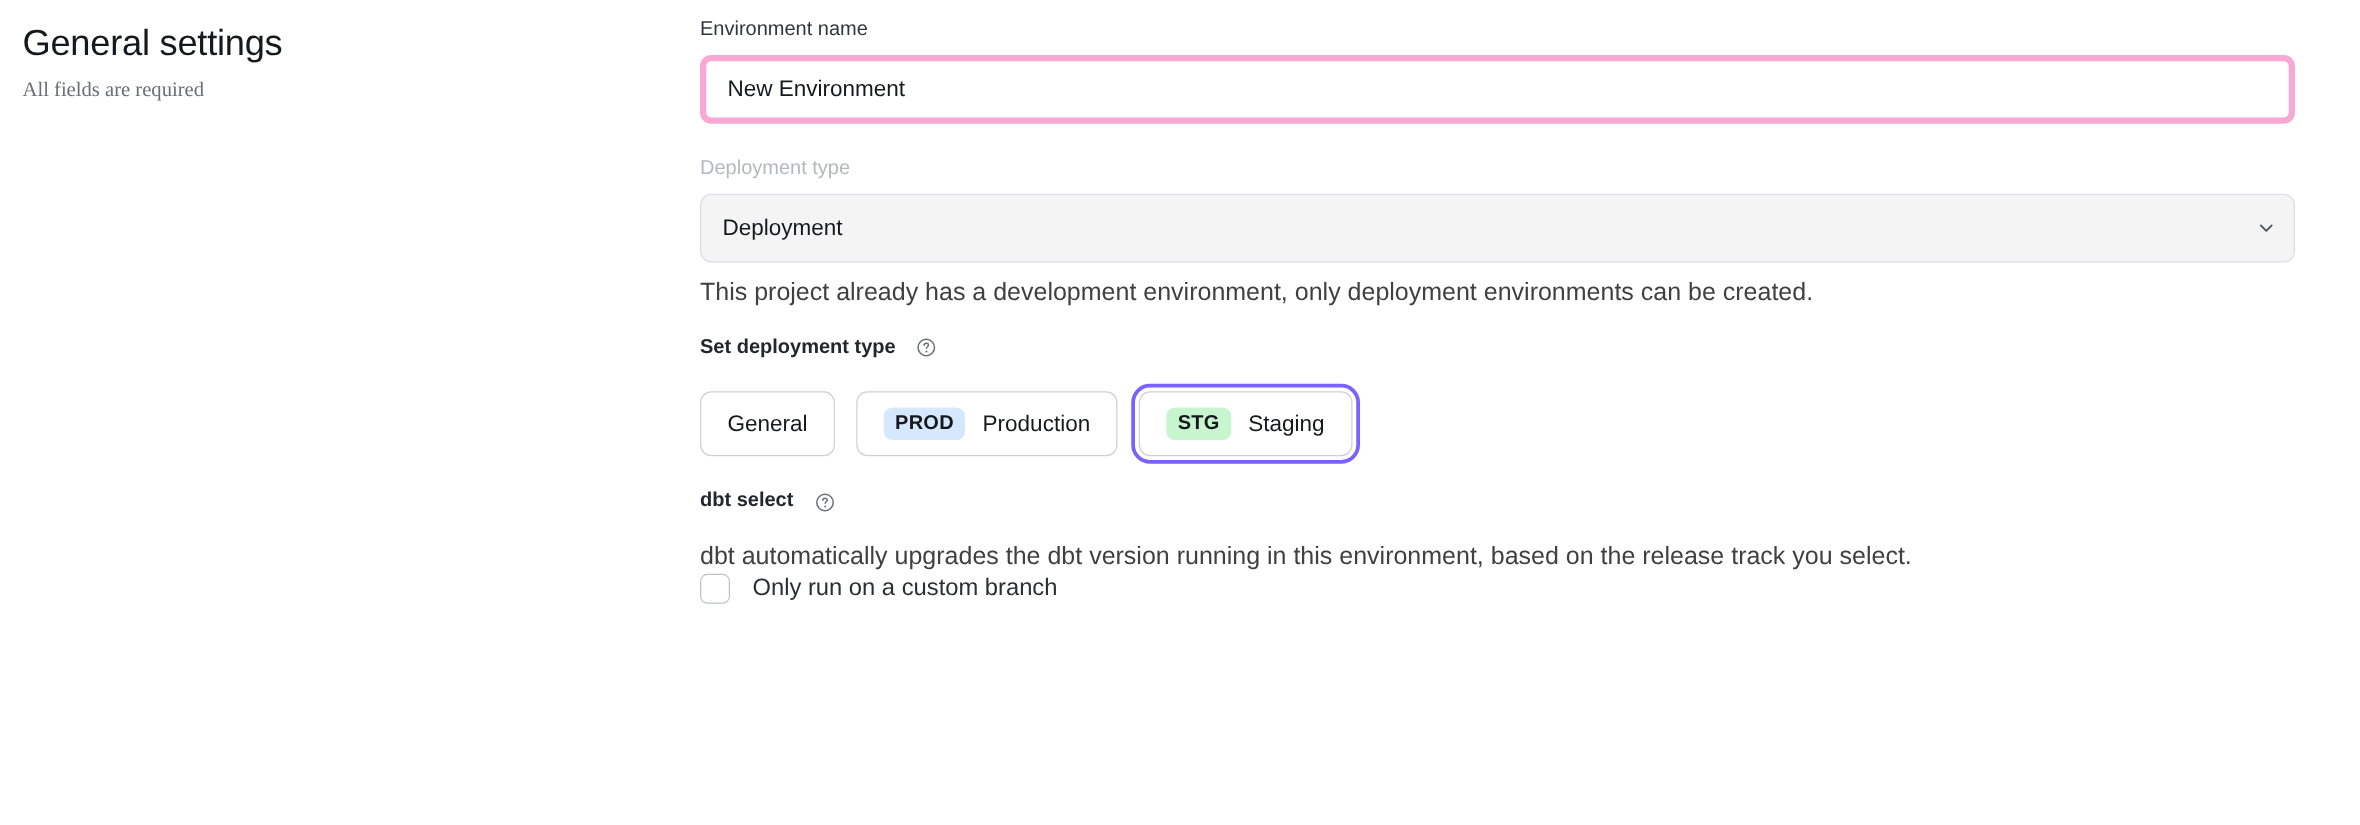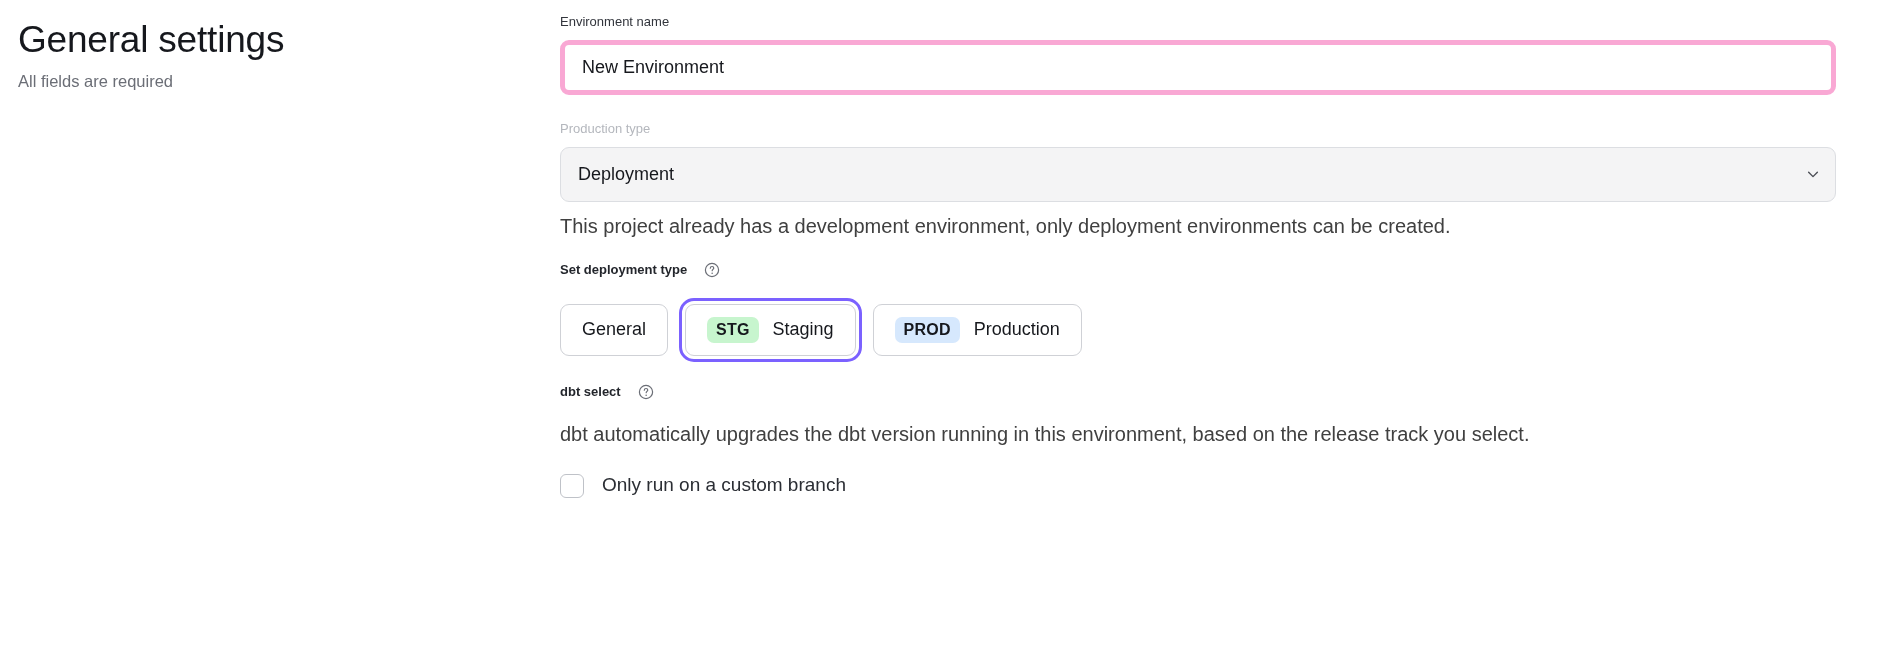--- a/index.html
+++ b/index.html
@@ -20,45 +20,46 @@
     align-items: flex-start;
   }
 
   
   .left-col {
     width: 560px;
     flex: 0 0 560px;
     padding: 18px 0 0 18px;
   }
   .page-title {
-    font-size: 37px;
+    font-size: 29px;
     font-weight: 400;
     letter-spacing: -0.2px;
     color: #16181d;
     line-height: 1.18;
     margin: 0;
   }
   .page-subtitle {
     font-size: 16.5px;
     color: #6b6e76;
     margin-top: 9px;
     line-height: 1.3;
+    font-family: Liberation Serif, serif;
   }
 
   
   .form-col {
     flex: 1 1 auto;
     padding: 14px 52px 0 0;
     max-width: 1328px;
   }
 
   .field { margin-bottom: 0; }
 
   .field-label {
-    font-size: 13px;
+    font-size: 16px;
     color: #32353c;
     line-height: 1.3;
     margin-bottom: 9px;
     display: block;
   }
   .field-label.disabled { color: #b4b7bd; }
   .field-label.bold {
     font-weight: bold;
     color: #23262c;
     display: inline-flex;
@@ -166,21 +167,20 @@
     padding: 5px 9px;
     line-height: 1;
     letter-spacing: 0.2px;
   }
 
   
   .check-row {
     display: flex;
     align-items: center;
     gap: 18px;
-    margin-top: 26px;
   }
   .checkbox {
     width: 24px; height: 24px;
     border: 1px solid #bfc2c8;
     border-radius: 6px;
     background: #fff;
     flex: 0 0 24px;
     cursor: pointer;
   }
   .check-label {
@@ -205,21 +205,21 @@
   <div class="form-col">
 
     <div class="field">
       <label class="field-label">Environment name</label>
       <div class="text-input" placeholder="Environment name">New Environment</div>
     </div>
 
     <div class="spacer-26"></div>
 
     <div class="field">
-      <label class="field-label disabled">Production type</label>
+      <label class="field-label disabled">Deployment type</label>
       <div class="select-wrap">
         <div class="select-box disabled">Deployment</div>
         <svg class="chev" viewBox="0 0 16 16">
           <path d="M3 6 L8 11 L13 6" fill="none" stroke="#4b4e55" stroke-width="1.6" stroke-linecap="round" stroke-linejoin="round"></path>
         </svg>
       </div>
       <div class="help-text">This project already has a development environment, only deployment environments can be created.</div>
     </div>
 
     <div class="spacer-20"></div>
@@ -231,27 +231,27 @@
           <circle cx="8" cy="8" r="6.6" fill="none" stroke="#6b6e76" stroke-width="1.2"></circle>
           <path d="M6.3 6.2c0-1 0.8-1.7 1.75-1.7 0.95 0 1.7 0.65 1.7 1.55 0 1.3-1.55 1.35-1.55 2.6" fill="none" stroke="#6b6e76" stroke-width="1.2" stroke-linecap="round"></path>
           <circle cx="8.15" cy="11.2" r="0.78" fill="#6b6e76"></circle>
         </svg>
       </div>
 
       <div class="seg-row">
         <button class="seg-btn">
           <span>General</span>
         </button>
+        <button class="seg-btn">
+          <span class="badge" style="background:#d6e8fd;color:#16181d;">PROD</span>
+          <span>Production</span>
+        </button>
         <button class="seg-btn selected">
           <span class="badge" style="background:#c7f5ce;color:#16181d;">STG</span>
           <span>Staging</span>
-        </button>
-        <button class="seg-btn">
-          <span class="badge" style="background:#d6e8fd;color:#16181d;">PROD</span>
-          <span>Production</span>
         </button>
       </div>
     </div>
 
     <div class="spacer-26"></div>
 
     <div class="field">
       <div class="field-label bold">
         <span>dbt select</span>
         <svg class="q-icon" viewBox="0 0 16 16">

